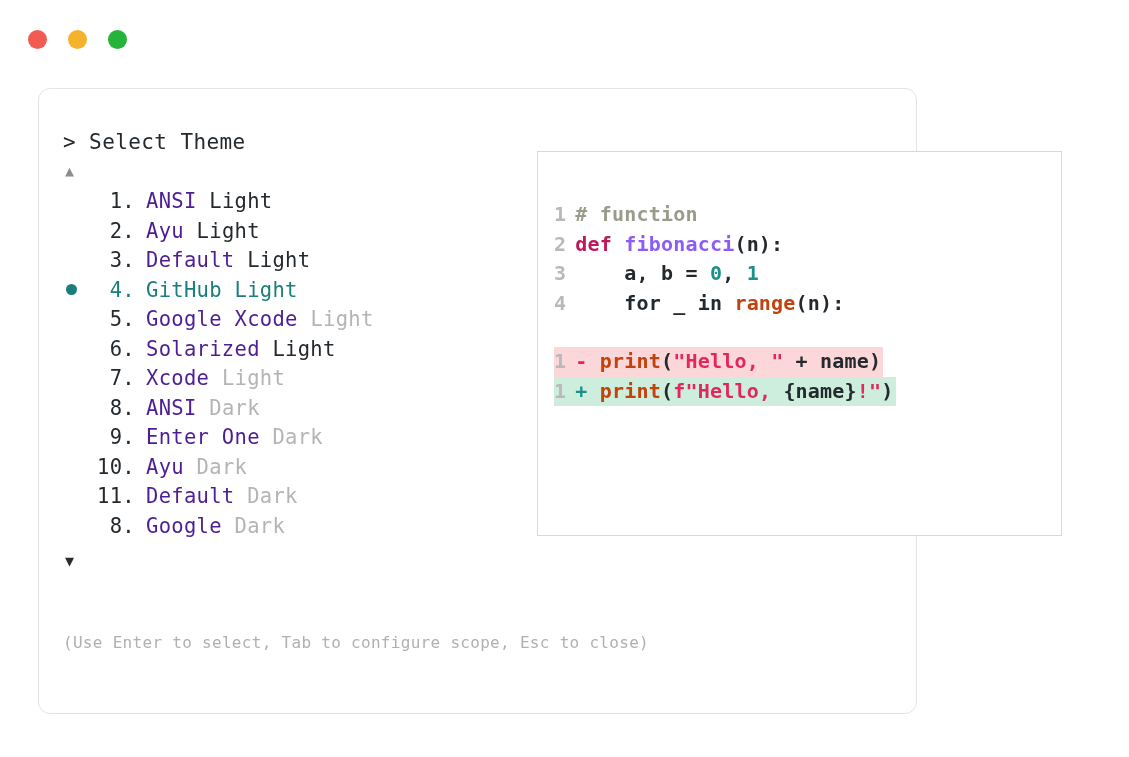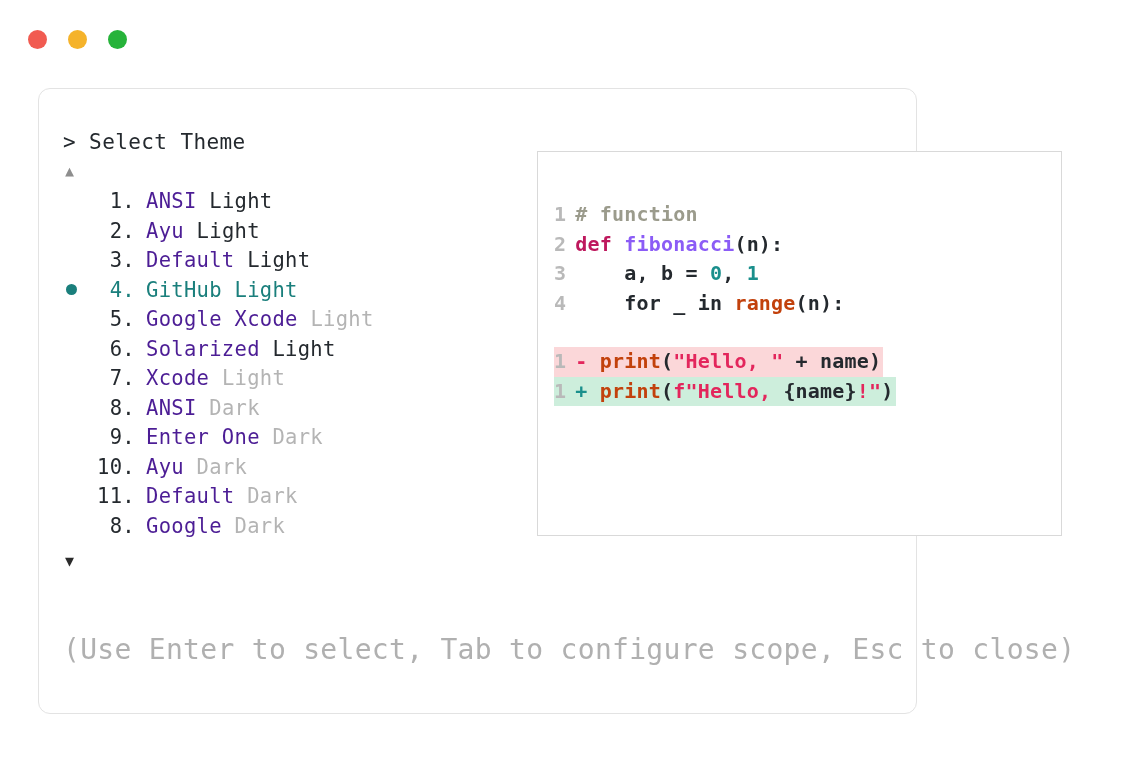--- a/index.html
+++ b/index.html
@@ -125,21 +125,21 @@
   .theme-row.selected .idx-cell,
   .theme-row.selected .name-cell,
   .theme-row.selected .variant {
     color: #1a7f7c;
   }
 
   #hint {
     position: absolute;
     left: 24px;
     top: 544px;
-    font-size: 28px;
+    font-size: 16px;
     letter-spacing: 0.3px;
     color: #b0b0b0;
     white-space: pre;
   }
 
   
   #right-pane {
     position: absolute;
     left: 498px;
     top: 40px;

